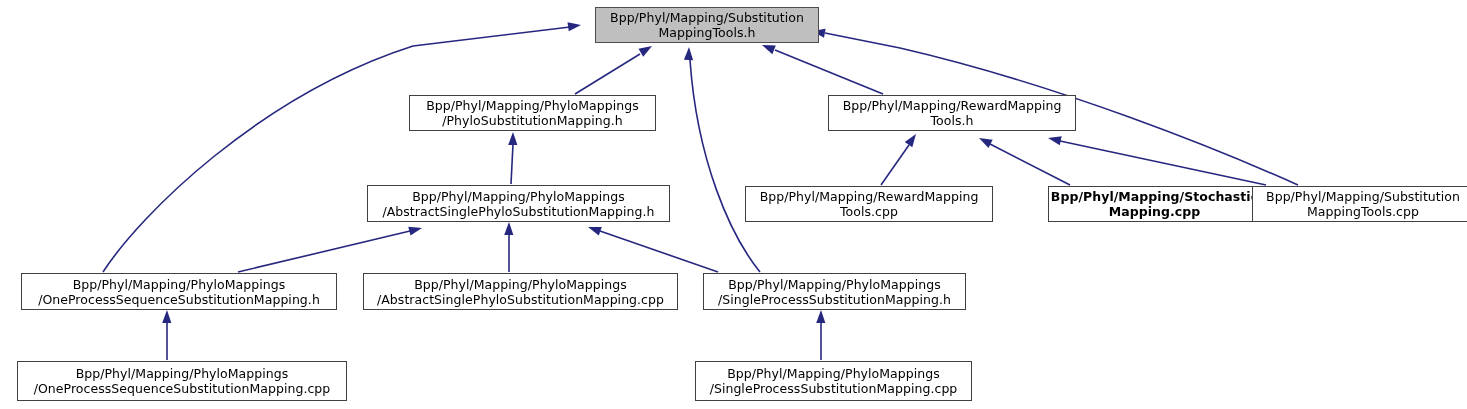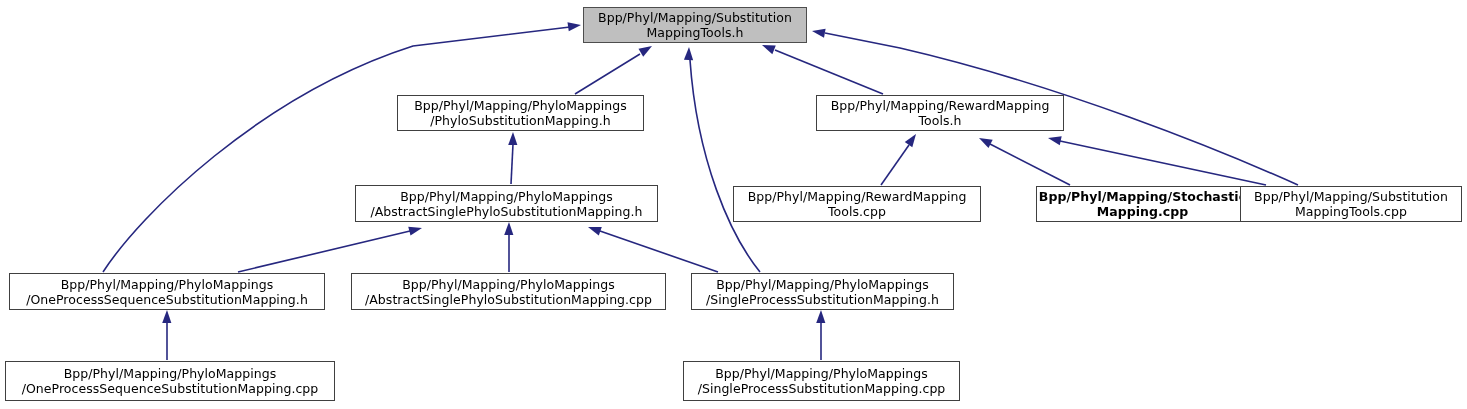--- a/index.html
+++ b/index.html
@@ -32,20 +32,21 @@
     text-align: center;
     background: #ffffff;
     border: 1px solid #404040;
     color: #000000;
     font-size: 12.5px;
     line-height: 15px;
     letter-spacing: 0.05px;
     white-space: pre-line;
     z-index: 2;
     cursor: pointer;
+    margin-left: 12px;
   }
   .node.root {
     background: #bfbfbf;
     border: 1px solid #4d4d4d;
   }
   .node .label {
     display: block;
     white-space: pre-line;
     padding: 0 4px;
   }

